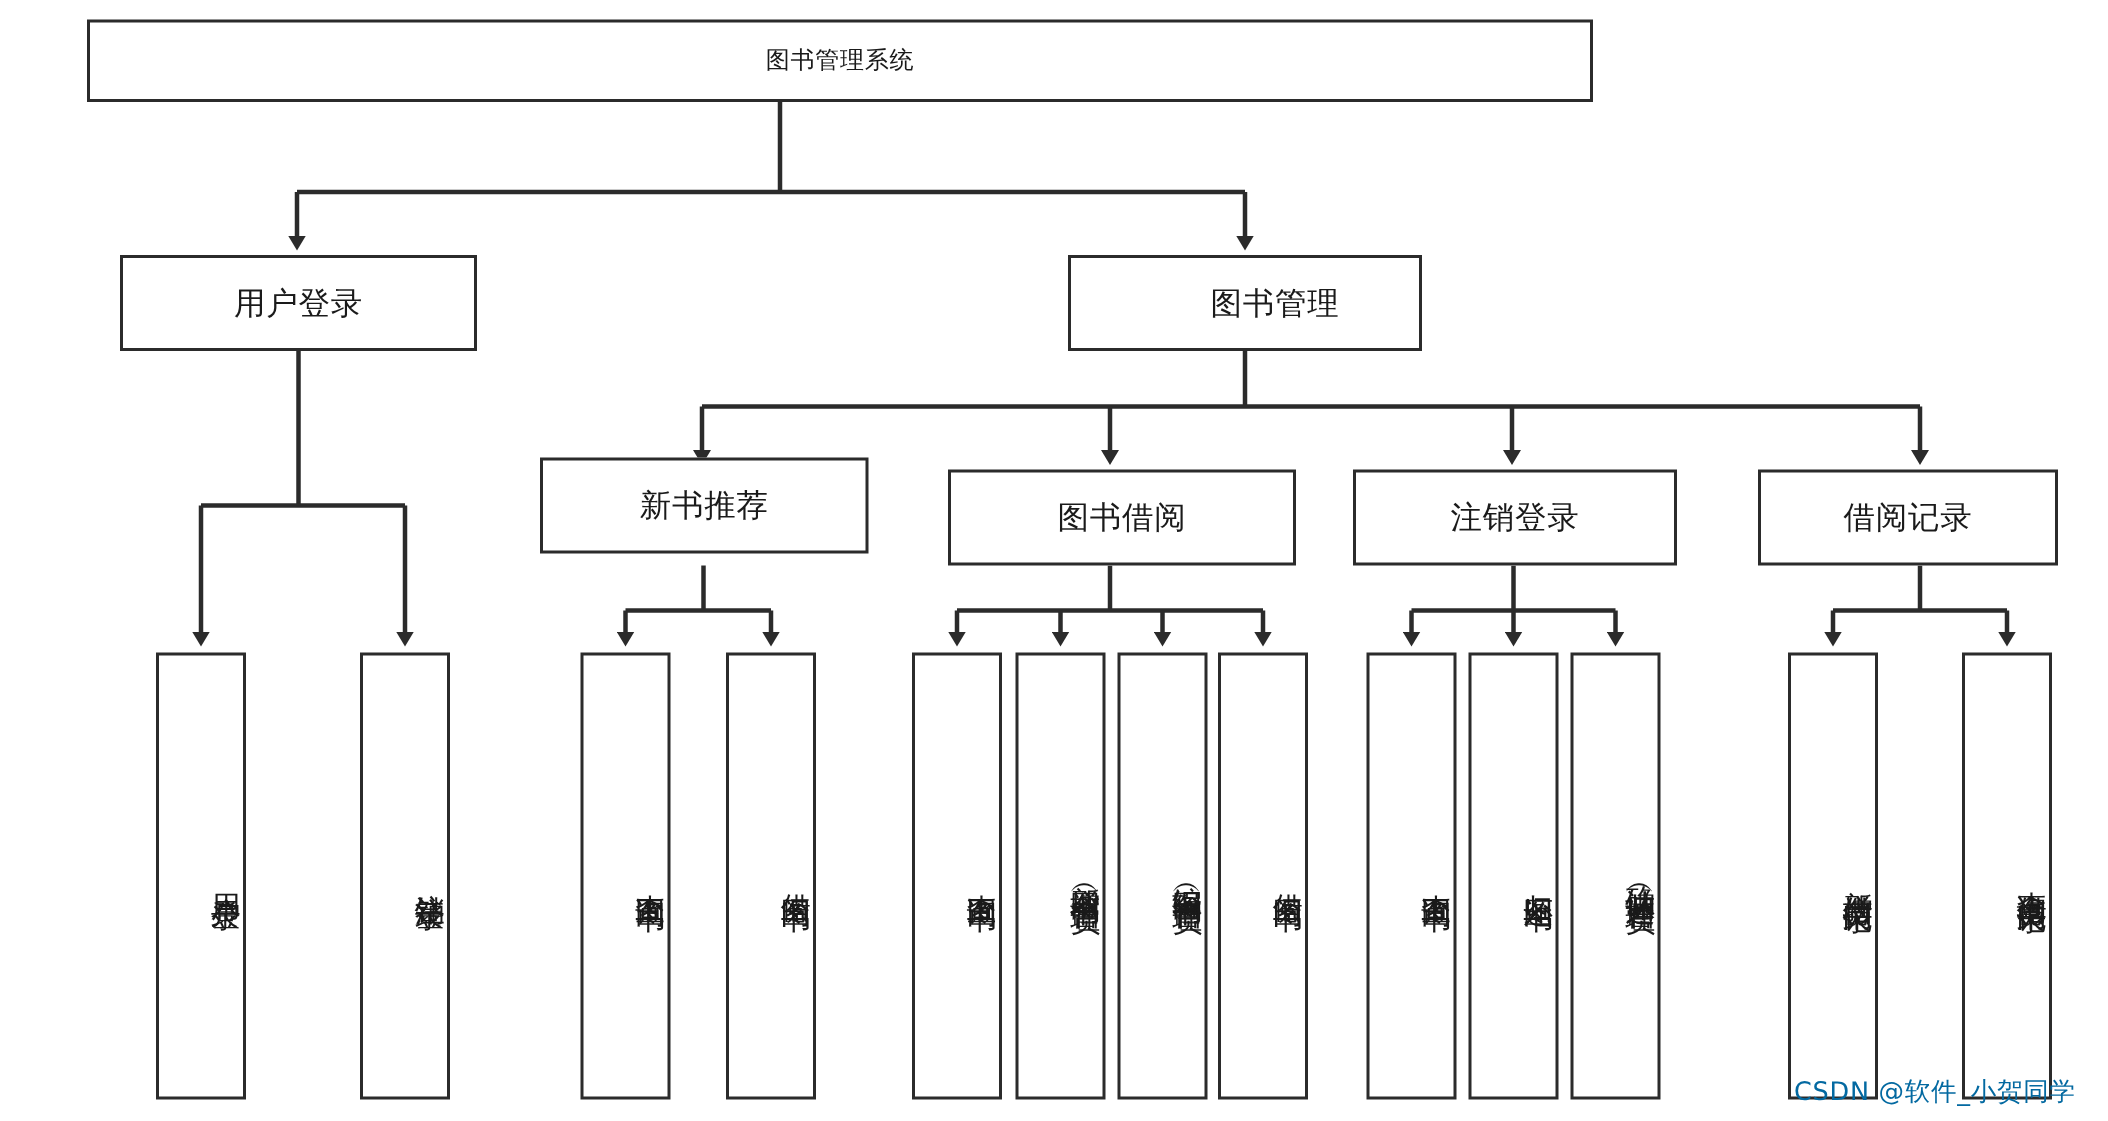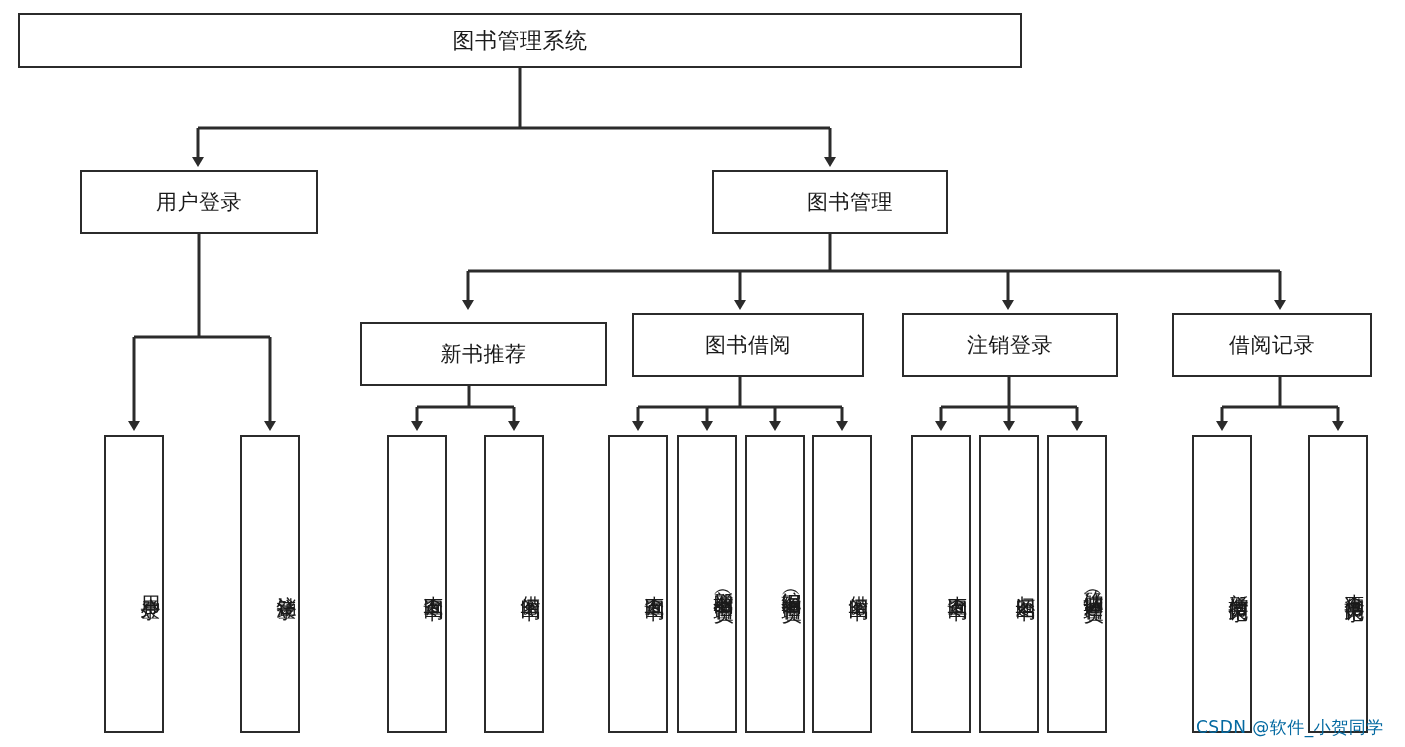--- a/index.html
+++ b/index.html
@@ -35,21 +35,22 @@
     align-items: center;
     justify-content: center;
     color: #1a1a1a;
     line-height: 1.18;
   }
   .node.horiz {
     font-size: 21px;
     letter-spacing: 0.5px;
   }
   .node.root {
-    font-size: 22px;
+    font-size: 16px;
+    margin-left: 40px;
   }
   .node.vert {
     writing-mode: vertical-rl;
     text-orientation: upright;
     font-size: 20px;
     padding-top: 8px;
     padding-bottom: 8px;
     align-items: flex-start;
     justify-content: center;
     letter-spacing: 2px;
@@ -129,21 +130,21 @@
     <span>图书管理系统</span>
   </div>
 
   <div class="node horiz" style="left:80px; top:170px; width:238px; height:64px;">
     <span>用户登录</span>
   </div>
   <div class="node horiz" style="left:712px; top:170px; width:236px; height:64px;padding-left:40px;">
     <span>图书管理</span>
   </div>
 
-  <div class="node horiz" style="left:360px; top:322px; width:247px; height:64px;">
+  <div class="node horiz" style="left:360px; top:305px; width:219px; height:64px;">
     <span>新书推荐</span>
   </div>
   <div class="node horiz" style="left:632px; top:313px; width:232px; height:64px;">
     <span>图书借阅</span>
   </div>
   <div class="node horiz" style="left:902px; top:313px; width:216px; height:64px;">
     <span>注销登录</span>
   </div>
   <div class="node horiz" style="left:1172px; top:313px; width:200px; height:64px;align-items:center;">
     <span>借阅记录</span>

